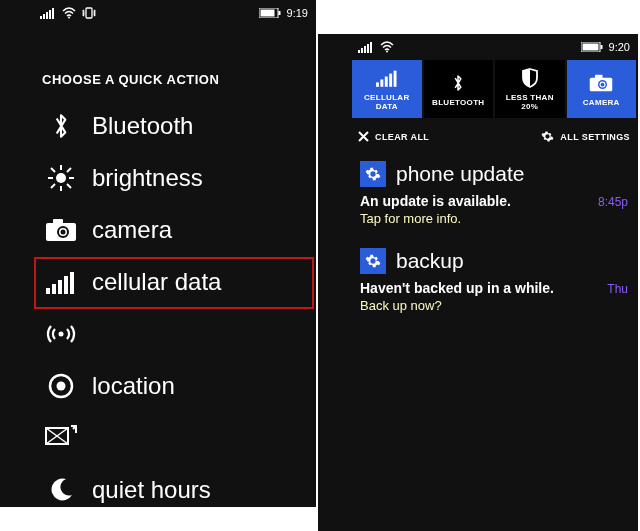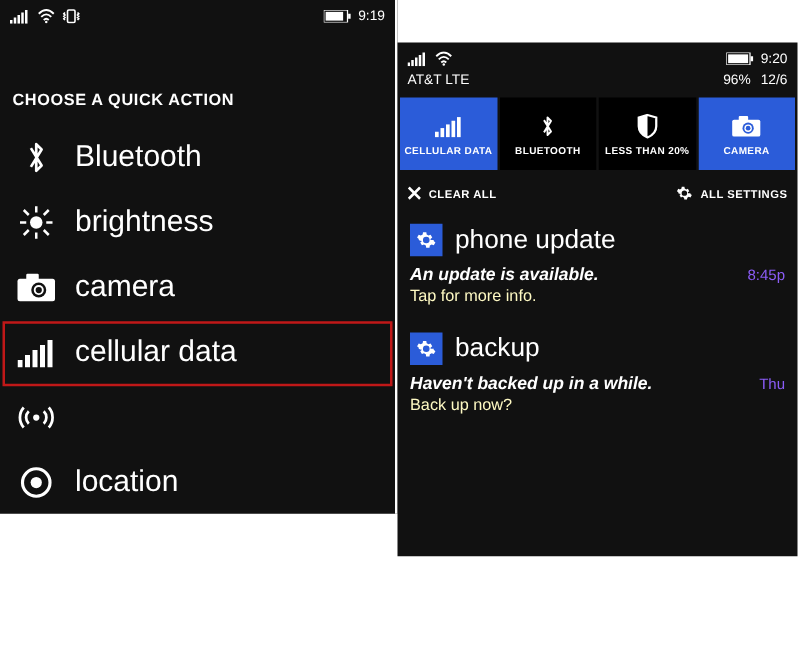--- a/index.html
+++ b/index.html
@@ -6,23 +6,24 @@
   html, body { background: #fff; }
   body {
     width: 640px;
     height: 531px;
     display: flex;
     font-family: "Segoe UI", Arial, sans-serif;
     color: #fff;
   }
   .phone {
     background: #111;
-    height: 411px;
+    height: 507px;
     position: relative;
     overflow: hidden;
+    padding-left: 32px;
   }
   .phone-left { width: 318px; border-right: 2px solid #fff; }
   .phone-right { width: 320px; margin-top: 34px; }
 
   
   .status-bar {
     display: flex;
     align-items: center;
     justify-content: flex-end;
     height: 24px;
@@ -123,21 +124,21 @@
   .notif-icon {
     width: 26px; height: 26px;
     background: #2b5cd9;
     display: flex; align-items: center; justify-content: center;
   }
   .notif-body {
     display: flex;
     justify-content: space-between;
     align-items: baseline;
   }
-  .notif-title { font-size: 14px; font-weight: 600; font-style: italic; }
+  .notif-title { font-size: 14px; font-weight: 600; }
   .notif-time { font-size: 12px; color: #8b5cf6; }
   .notif-sub { font-size: 13px; color: #fef9c3; margin-top: 2px; }
 
   svg { display: block; }
 </style>
 </head>
 <body>
 
 <div class="phone phone-left">
   <div class="status-bar">
@@ -311,27 +312,20 @@
       <span class="icon">
         <svg width="22" height="10" viewBox="0 0 22 10">
             <rect x="0" y="0" width="19" height="10" fill="none" stroke="#fff" stroke-width="1"></rect>
             <rect x="1.5" y="1.5" width="16" height="7" fill="#fff"></rect>
             <rect x="19.5" y="3" width="2" height="4" fill="#fff"></rect>
           </svg>
       </span>
       <span>9:20</span>
     </div>
   </div>
-  <div class="sub-status">
-    <span>AT&amp;T LTE</span>
-    <span class="right">
-      <span>96%</span>
-      <span>12/6</span>
-    </span>
-  </div>
 
   <div class="tiles">
     <div class="tile active">
       <span class="ticon">
         <svg width="22" height="18" viewBox="0 0 30 24">
             <g fill="#fff">
               <rect x="0" y="18" width="4" height="6"></rect>
               <rect x="6" y="14" width="4" height="10"></rect>
               <rect x="12" y="10" width="4" height="14"></rect>
               <rect x="18" y="6" width="4" height="18"></rect>

